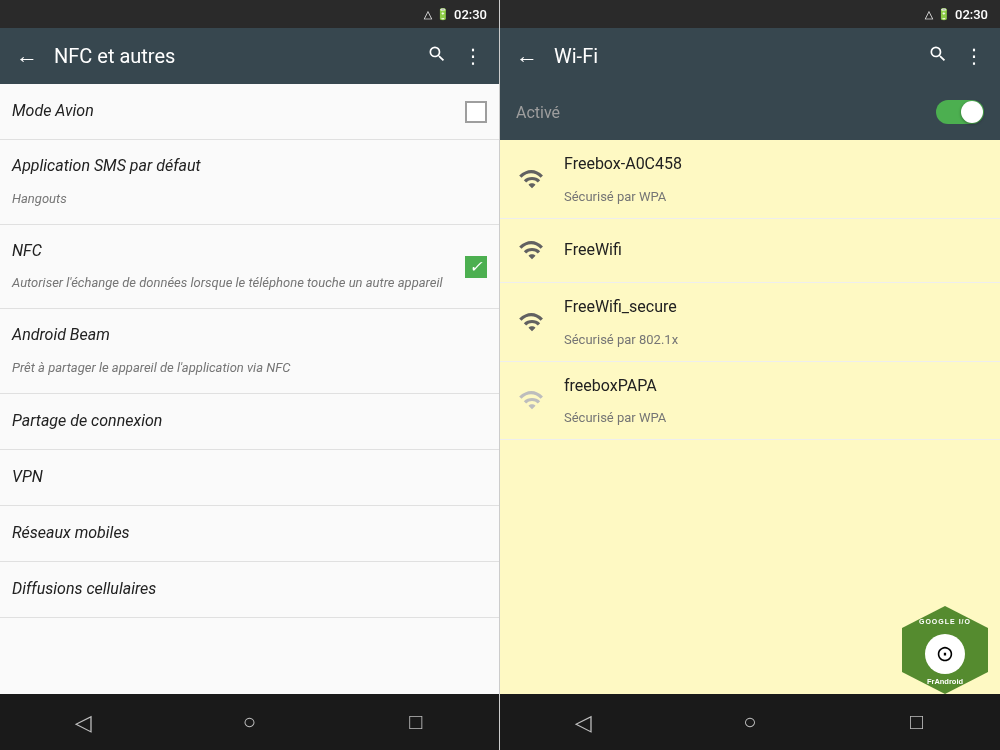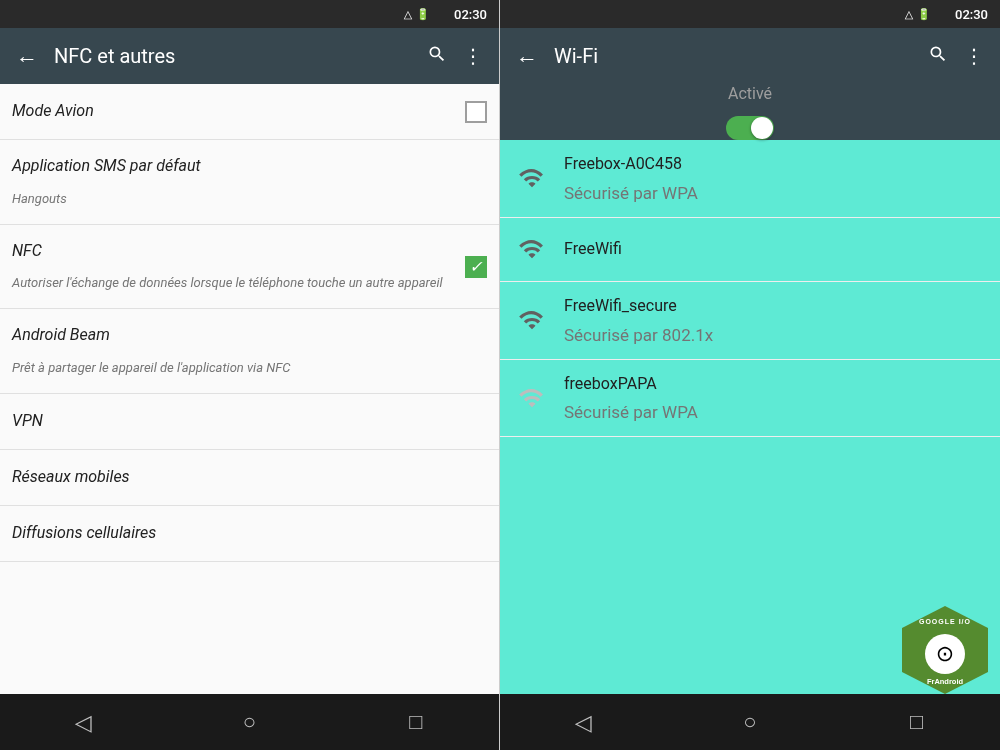--- a/index.html
+++ b/index.html
@@ -33,21 +33,20 @@
     }
     .status-bar-icons {
       display: flex;
       align-items: center;
       gap: 4px;
     }
     .status-time {
       color: white;
       font-size: 13px;
       font-weight: 500;
-      margin-left: 20px;
     }
 
     
     .app-bar {
       background: #37474f;
       height: 56px;
       display: flex;
       align-items: center;
       padding: 0 16px;
       gap: 16px;
@@ -150,21 +149,20 @@
     }
 
     
     .toggle-row {
       background: #37474f;
       height: 56px;
       display: flex;
       align-items: center;
       padding: 0 16px;
       justify-content: space-between;
-      flex-direction: column;
     }
     .toggle-label {
       color: #9e9e9e;
       font-size: 16px;
     }
     .toggle-switch {
       width: 48px;
       height: 24px;
       background: #4caf50;
       border-radius: 12px;
@@ -178,21 +176,21 @@
       border-radius: 50%;
       position: absolute;
       top: 1px;
       right: 1px;
       box-shadow: 0 1px 3px rgba(0,0,0,0.4);
     }
 
     
     .wifi-list {
       flex: 1;
-      background: #5eead4;
+      background: #fef9c3;
     }
     .wifi-item {
       padding: 14px 16px;
       border-bottom: 1px solid #eeeeee;
       display: flex;
       align-items: center;
       gap: 16px;
       min-height: 64px;
     }
     .wifi-signal {
@@ -208,23 +206,23 @@
     }
     .wifi-info {
       flex: 1;
     }
     .wifi-name {
       font-size: 16px;
       color: #212121;
       line-height: 1.3;
     }
     .wifi-security {
-      font-size: 17px;
+      font-size: 13px;
       color: #757575;
-      margin-top: 8px;
+      margin-top: 14px;
     }
 
     
     .google-io-badge {
       position: absolute;
       bottom: 56px;
       right: 10px;
       width: 90px;
       height: 90px;
       z-index: 10;
@@ -286,20 +284,25 @@
       <div class="checkbox-checked">✓</div>
     </div>
 
     <div class="settings-item">
       <div class="settings-item-text">
         <div class="settings-item-title">Android Beam</div>
         <div class="settings-item-subtitle">Prêt à partager le appareil de l'application via NFC</div>
       </div>
     </div>
 
+    <div class="settings-item">
+      <div class="settings-item-text">
+        <div class="settings-item-title">Partage de connexion</div>
+      </div>
+    </div>
 
     <div class="settings-item">
       <div class="settings-item-text">
         <div class="settings-item-title">VPN</div>
       </div>
     </div>
 
     <div class="settings-item">
       <div class="settings-item-text">
         <div class="settings-item-title">Réseaux mobiles</div>

